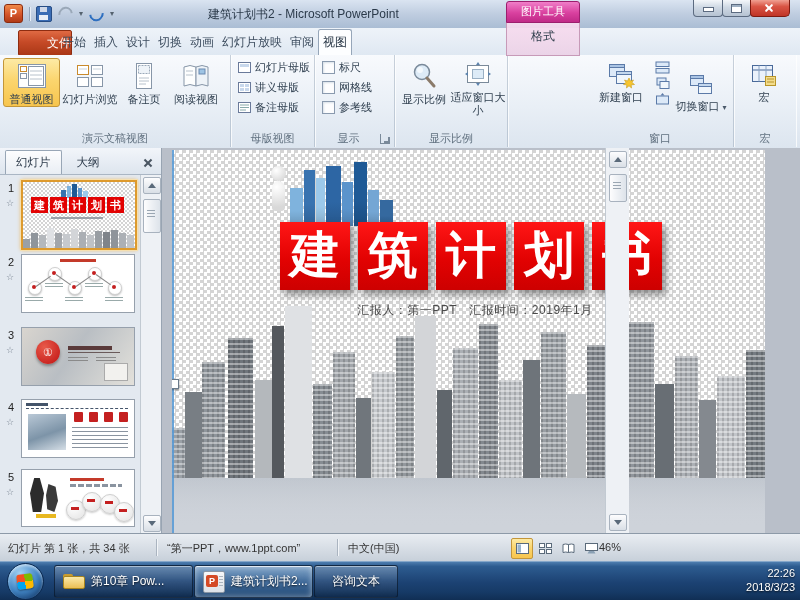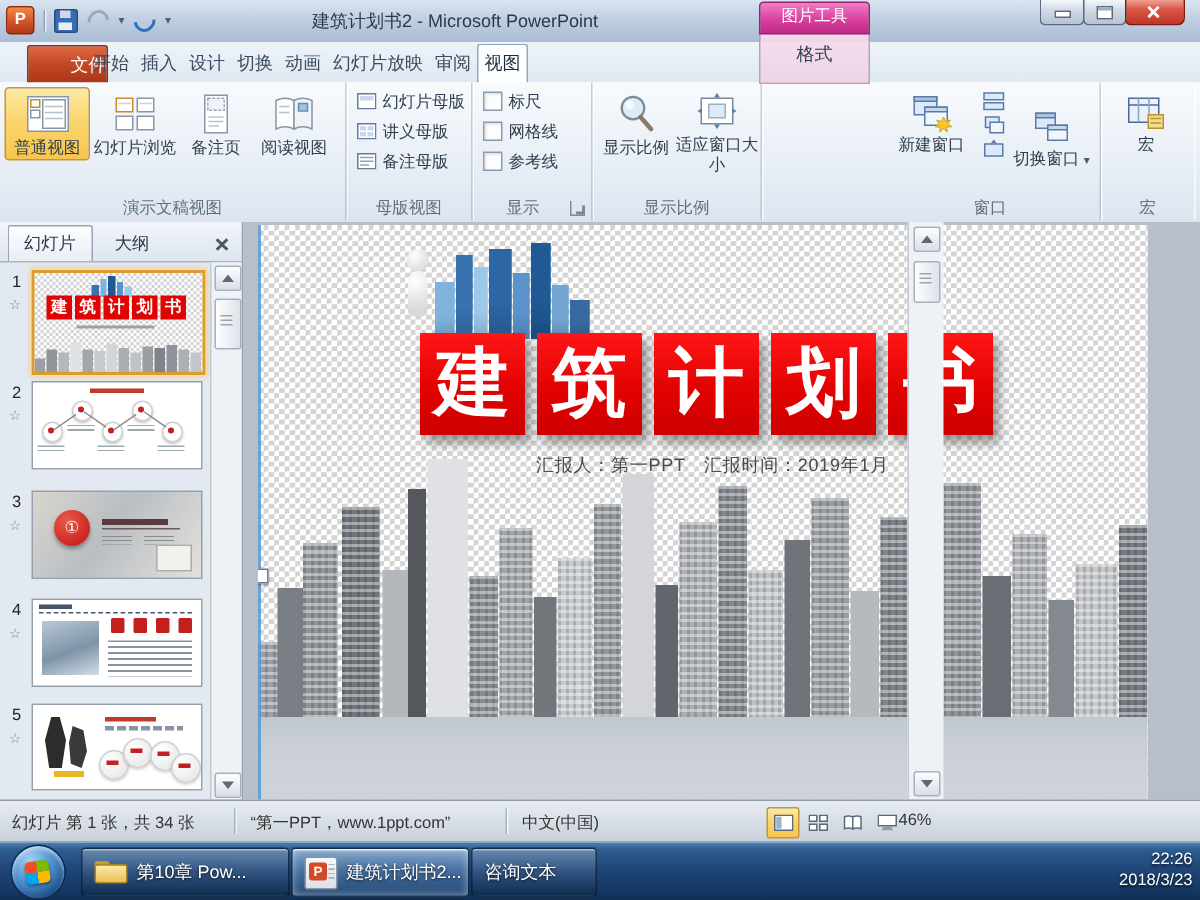--- a/index.html
+++ b/index.html
@@ -658,21 +658,21 @@
       </div>
 
     <div class="tkbtn" style="left:54px;width:121px">
       <span class="folder-ico"></span>
       <span class="lbl">第10章 Pow...</span>
     </div>
     <div class="tkbtn active" style="left:194px;width:101px">
       <span class="pptfile-ico"></span>
       <span class="lbl">建筑计划书2...</span>
     </div>
-    <div class="tkbtn" style="left:314px;width:66px;justify-content:flex-start">
+    <div class="tkbtn" style="left:314px;width:66px;justify-content:center">
       <span class="lbl">咨询文本</span>
     </div>
 
     <div class="clock">
       <div>22:26</div>
       <div>2018/3/23</div>
     </div>
   </div>
 </div>
 

